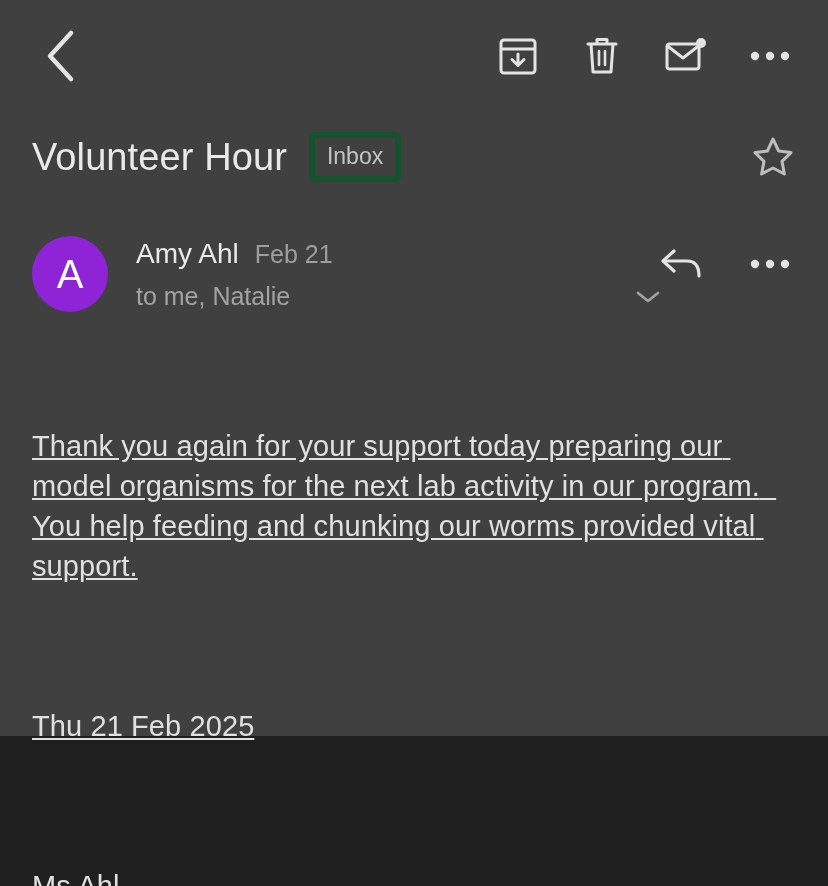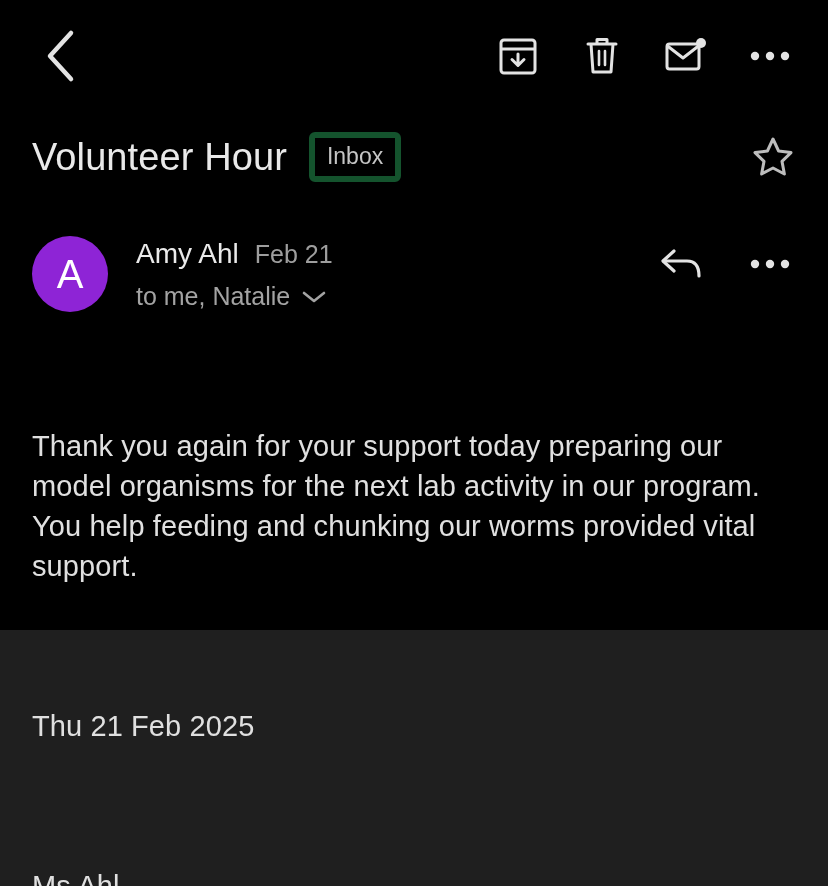--- a/index.html
+++ b/index.html
@@ -6,22 +6,22 @@
   html, body {
     width: 828px;
     height: 886px;
     background: #1f1f1f;
     font-family: "Liberation Sans", sans-serif;
     overflow: hidden;
   }
   .screen {
     position: relative;
     width: 828px;
-    height: 630px;
-    background: #000000;
+    height: 736px;
+    background: #404040;
     color: #e3e3e3;
   }
 
   
   .toolbar {
     height: 112px;
     display: flex;
     align-items: center;
     padding: 0 28px;
   }
@@ -116,20 +116,21 @@
   .sender-date {
     font-size: 25px;
     color: #9e9e9e;
     text-align: right;
   }
   .sender-line2 {
     display: flex;
     align-items: center;
     margin-top: 12px;
     gap: 12px;
+    justify-content: space-between;
   }
   .recipients {
     font-size: 25px;
     color: #a3a3a3;
   }
   .chev {
     color: #a3a3a3;
     display: flex;
     align-items: center;
   }
@@ -145,21 +146,21 @@
   
   .body {
     padding: 34px 36px 0 32px;
     font-size: 29px;
     line-height: 40px;
     color: #e0e0e0;
     letter-spacing: 0.1px;
     white-space: pre-wrap;
     word-wrap: break-word;
   }
-  .body p { margin: 0 0 40px 0; }
+  .body p { margin: 0 0 40px 0; text-decoration: underline; }
   .body p:last-child { margin-bottom: 0; }
 </style>
 </head>
 <body>
 
 <div class="screen">
 
   <div class="toolbar">
     <div class="tb-icon back-btn">
       <svg width="34" height="56" viewBox="0 0 34 56" fill="none" aria-hidden="true">

